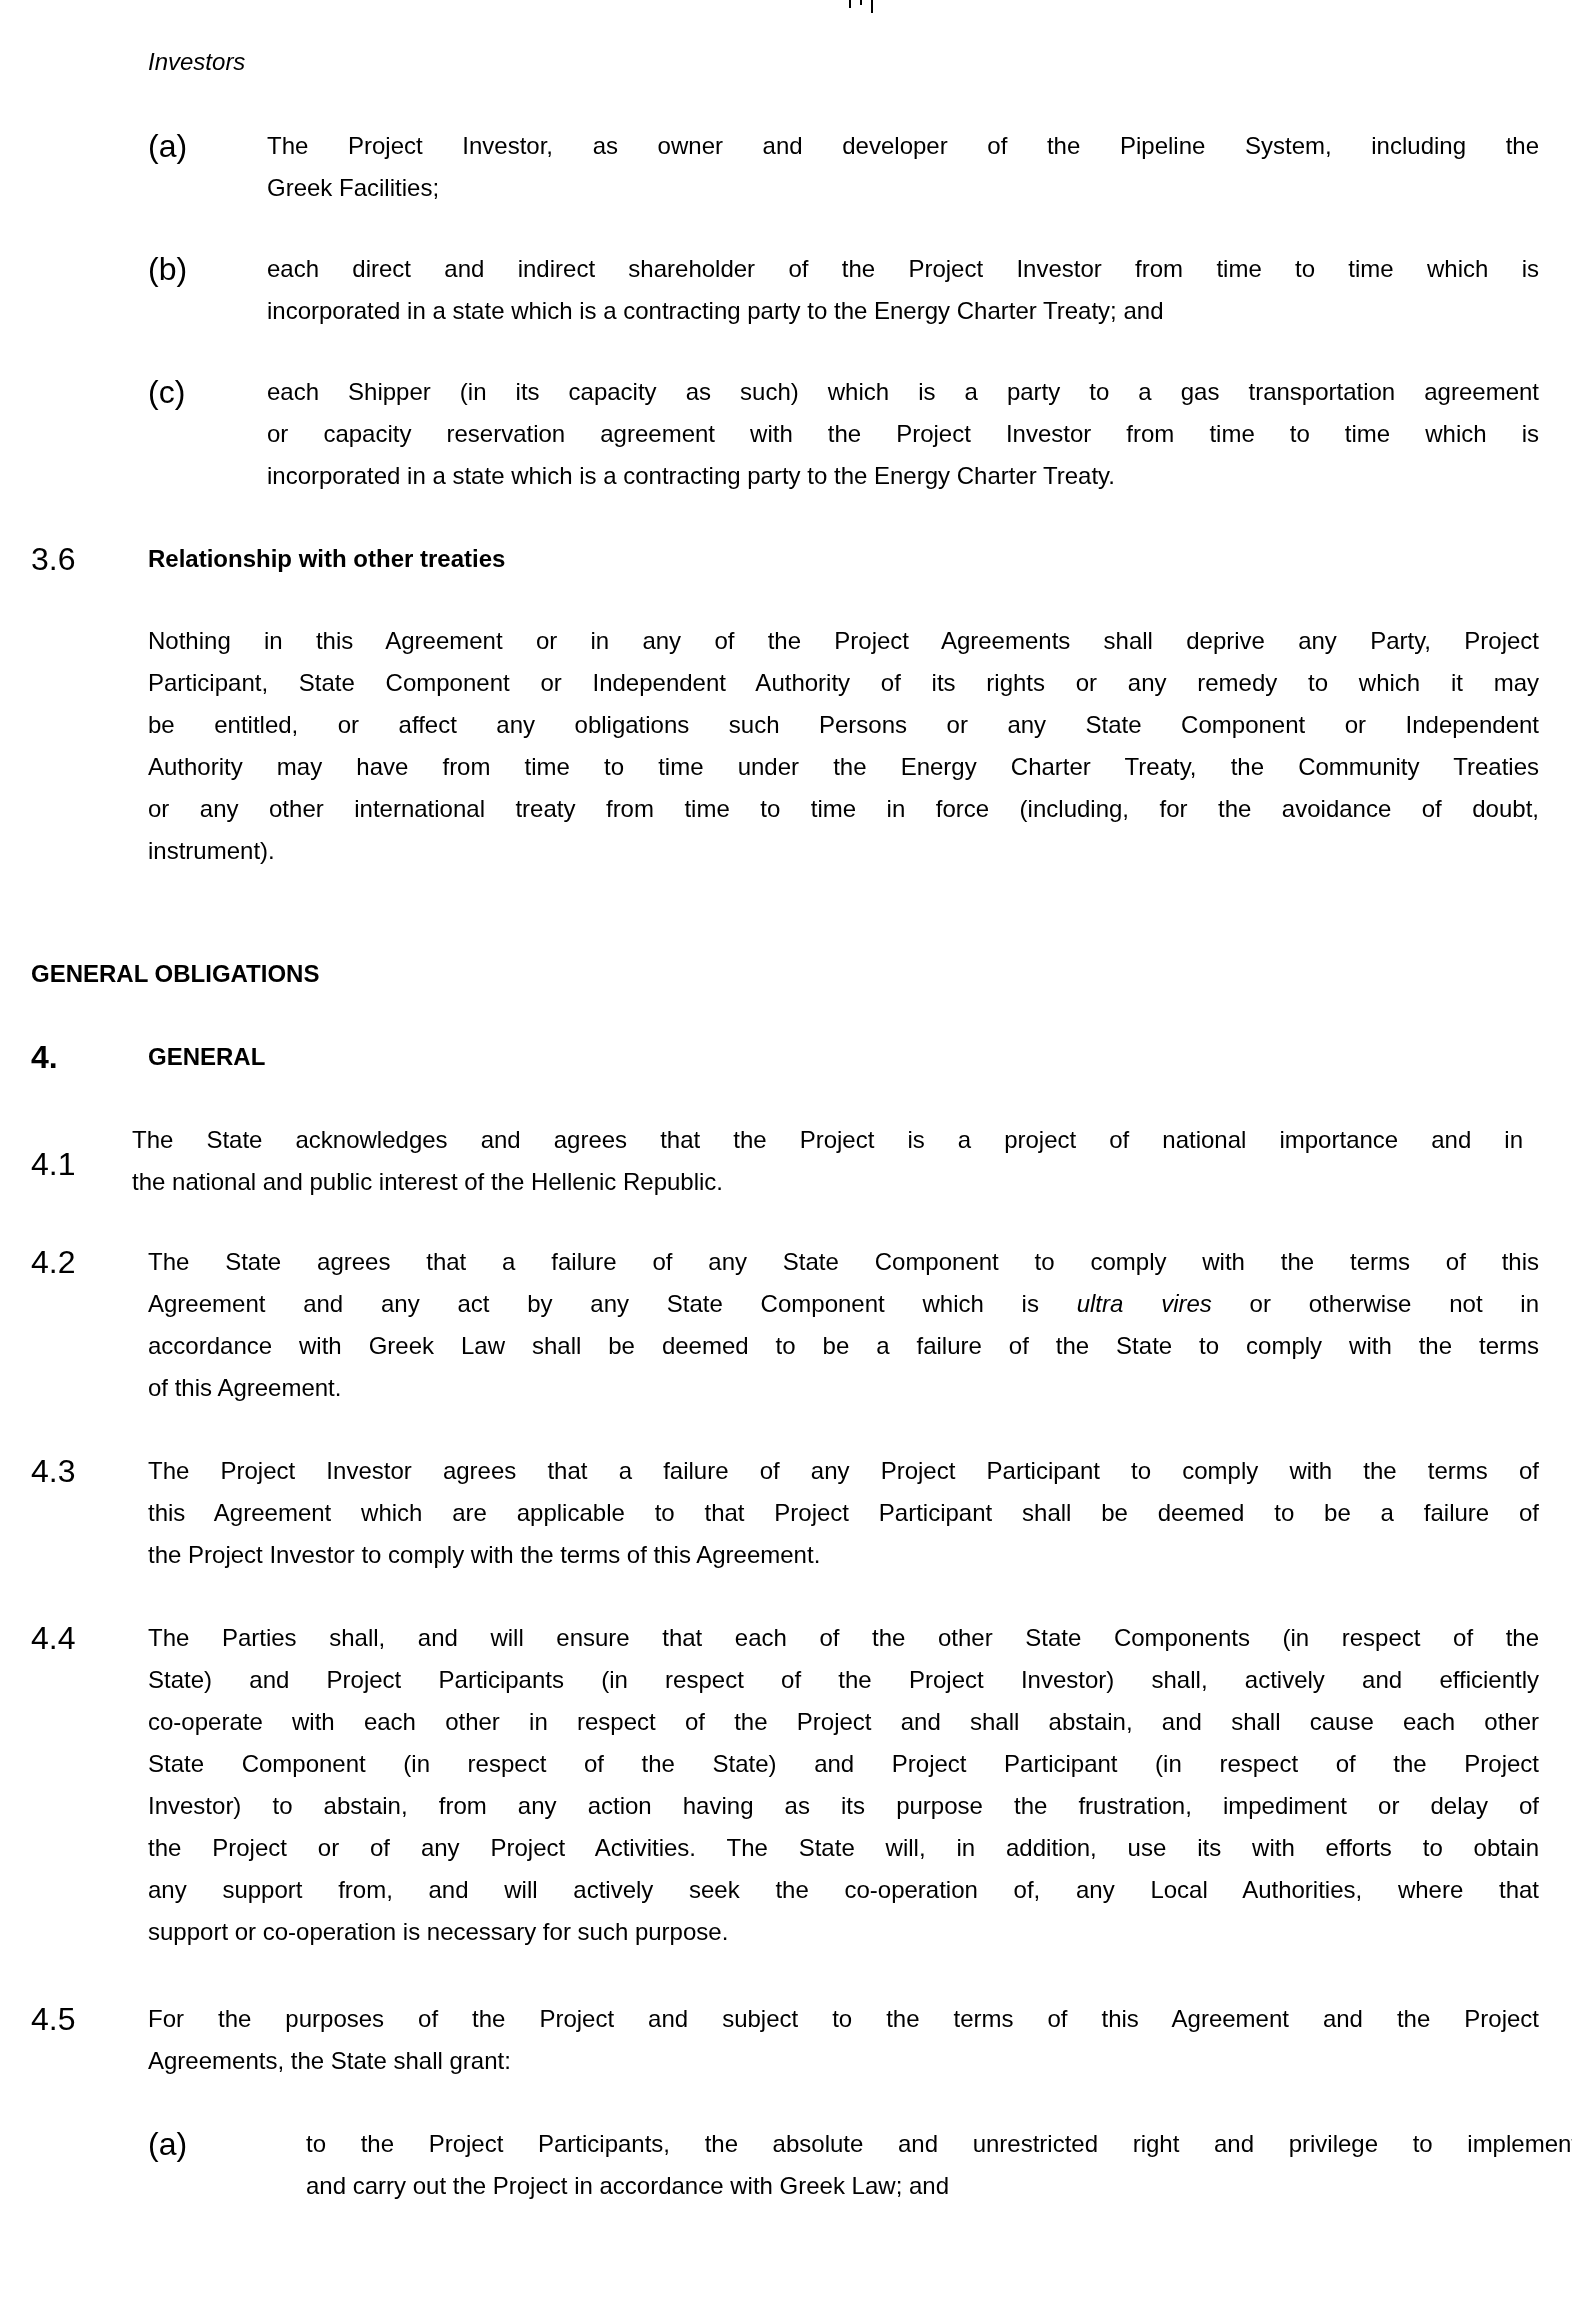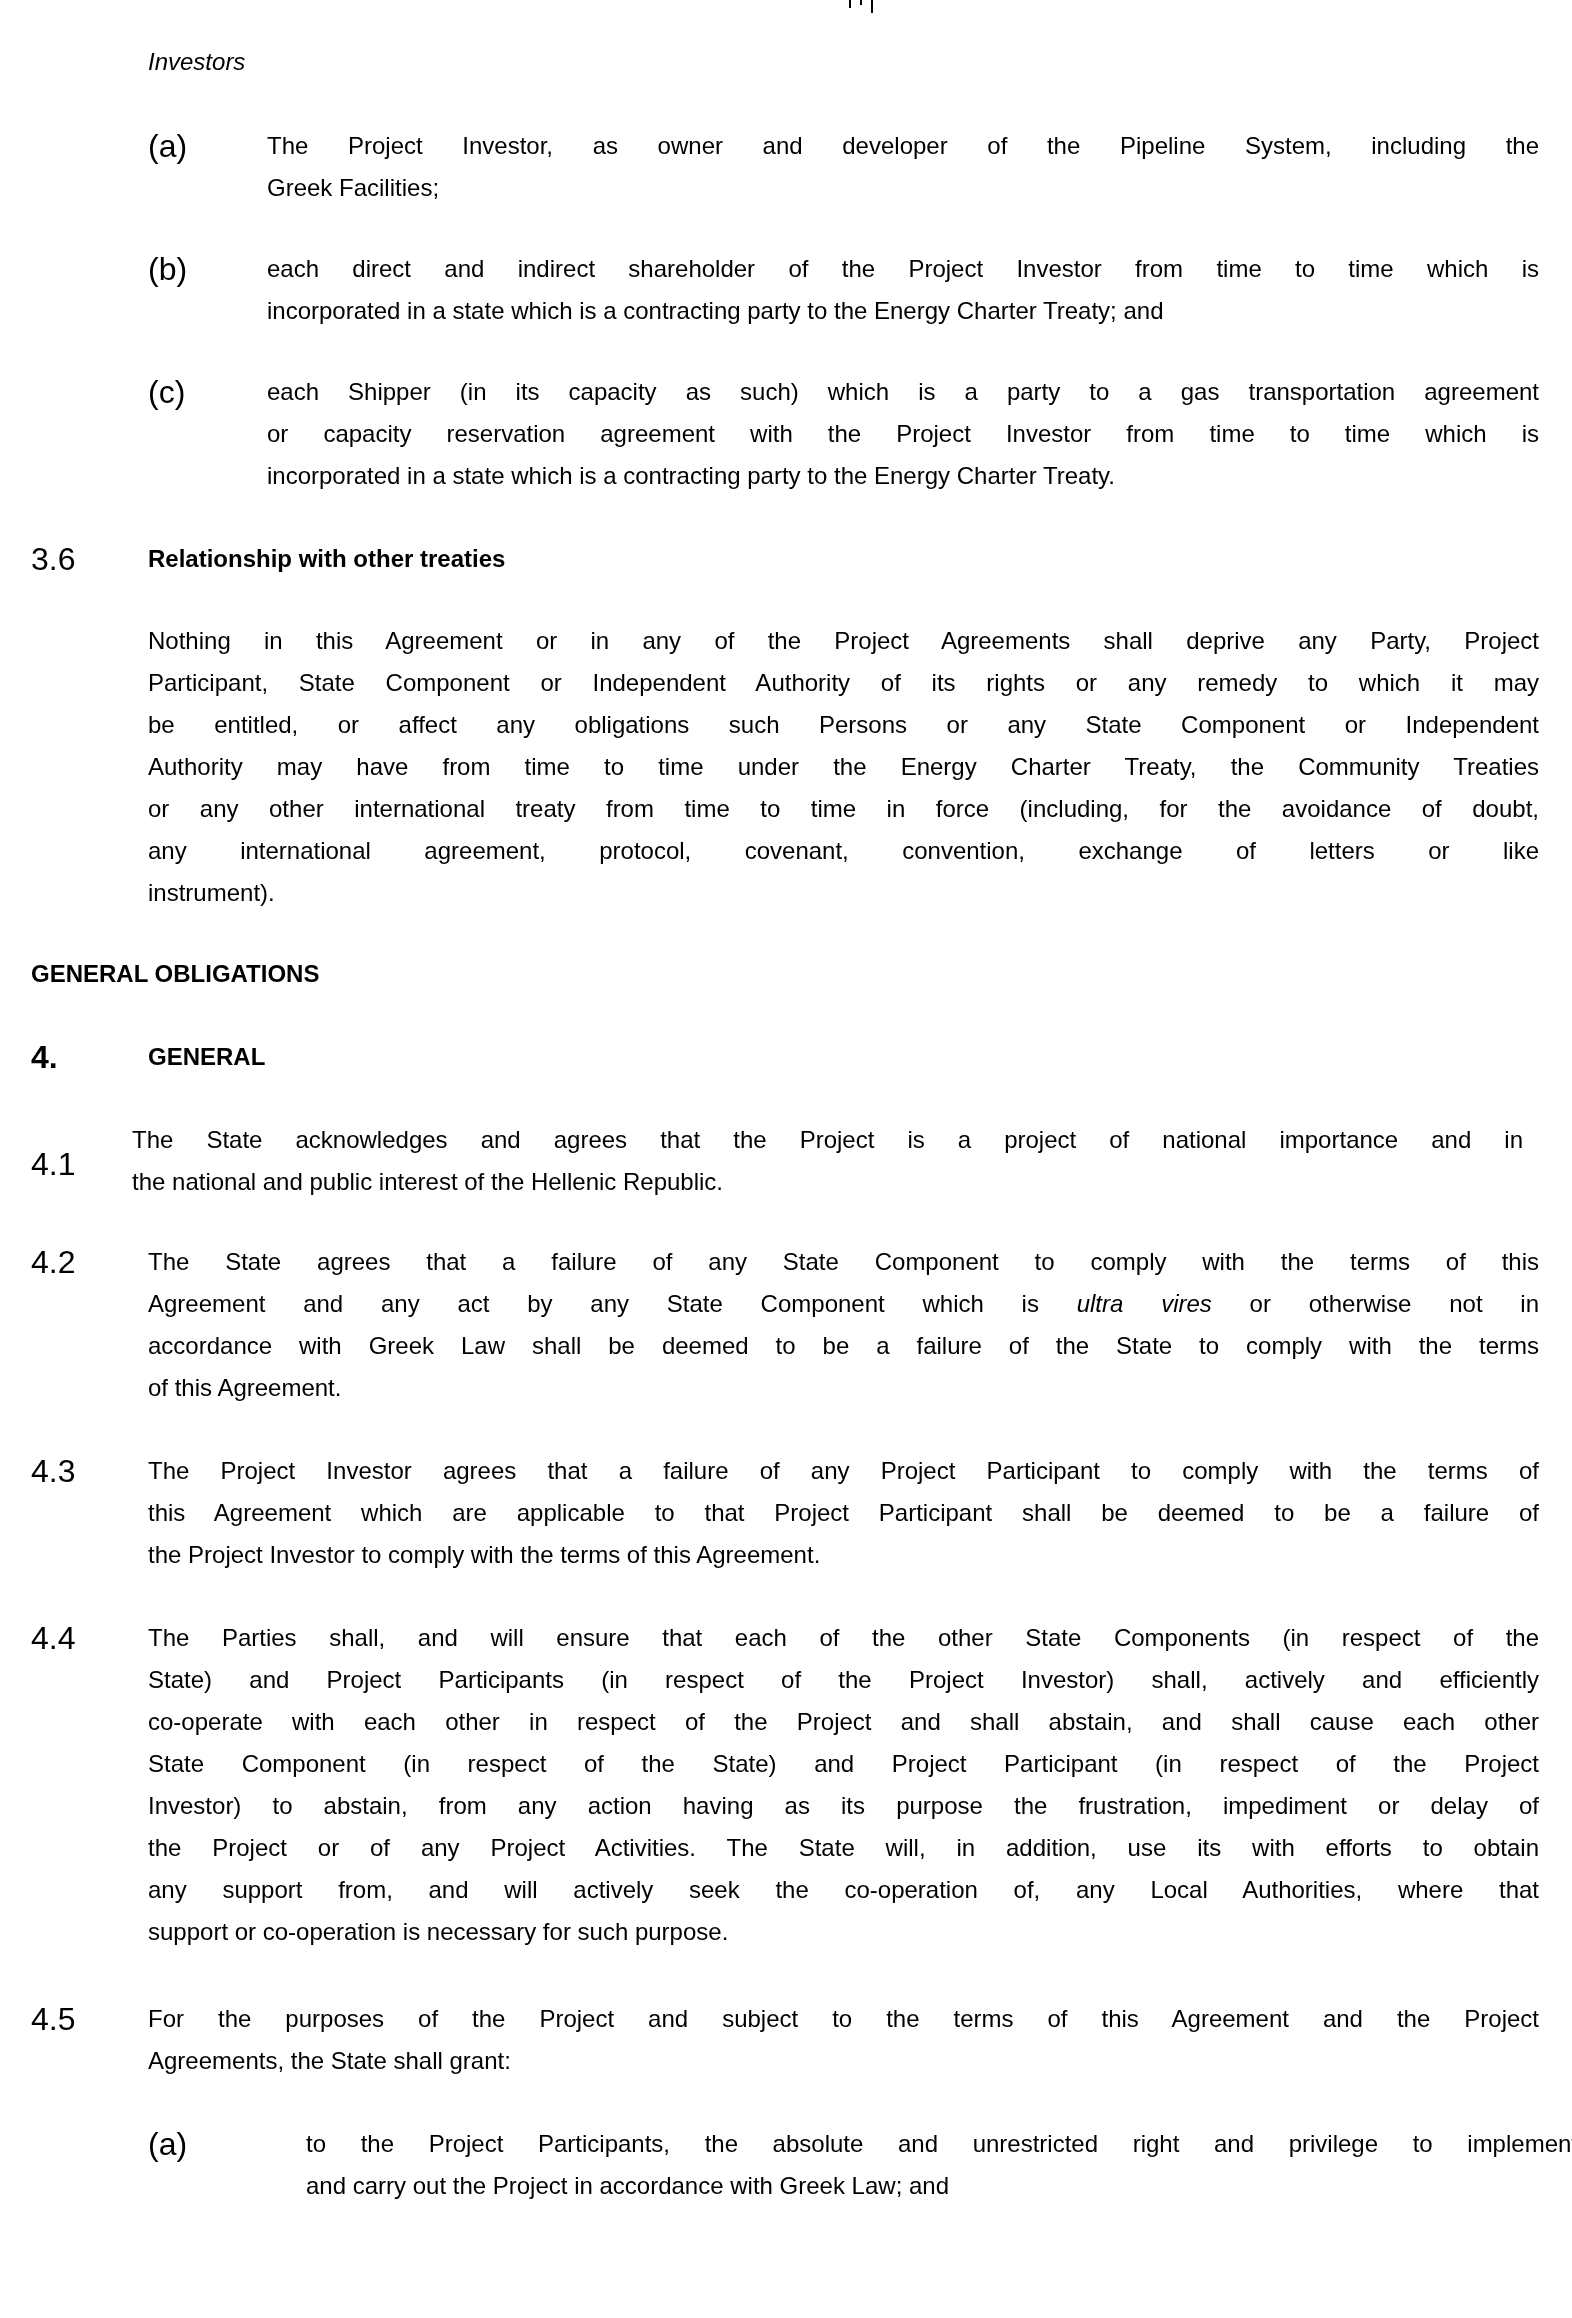--- a/index.html
+++ b/index.html
@@ -48,21 +48,20 @@
   </div>
 
   <div class="num" style="left:31px; top:538px;">3.6</div>
   <div class="blk bold" style="left:148px; top:538px;">Relationship with other treaties</div>
   <div class="blk" style="left:148px; top:620px; width:1391px;">
     <span class="line just">Nothing in this Agreement or in any of the Project Agreements shall deprive any Party, Project</span>
     <span class="line just">Participant, State Component or Independent Authority of its rights or any remedy to which it may</span>
     <span class="line just">be entitled, or affect any obligations such Persons or any State Component or Independent</span>
     <span class="line just">Authority may have from time to time under the Energy Charter Treaty, the Community Treaties</span>
     <span class="line just">or any other international treaty from time to time in force (including, for the avoidance of doubt,</span>
-    <span class="line just">any international agreement, protocol, covenant, convention, exchange of letters or like</span>
     <span class="line">instrument).</span>
   </div>
 
   <div class="blk bold" style="left:31px; top:953px;">GENERAL OBLIGATIONS</div>
 
   <div class="num bold" style="left:31px; top:1036px;">4.</div>
   <div class="blk bold" style="left:148px; top:1036px;">GENERAL</div>
 
   <div class="num" style="left:31px; top:1119px;margin-top:24px;">4.1</div>
   <div class="blk" style="left:132px; top:1119px; width:1391px;">

